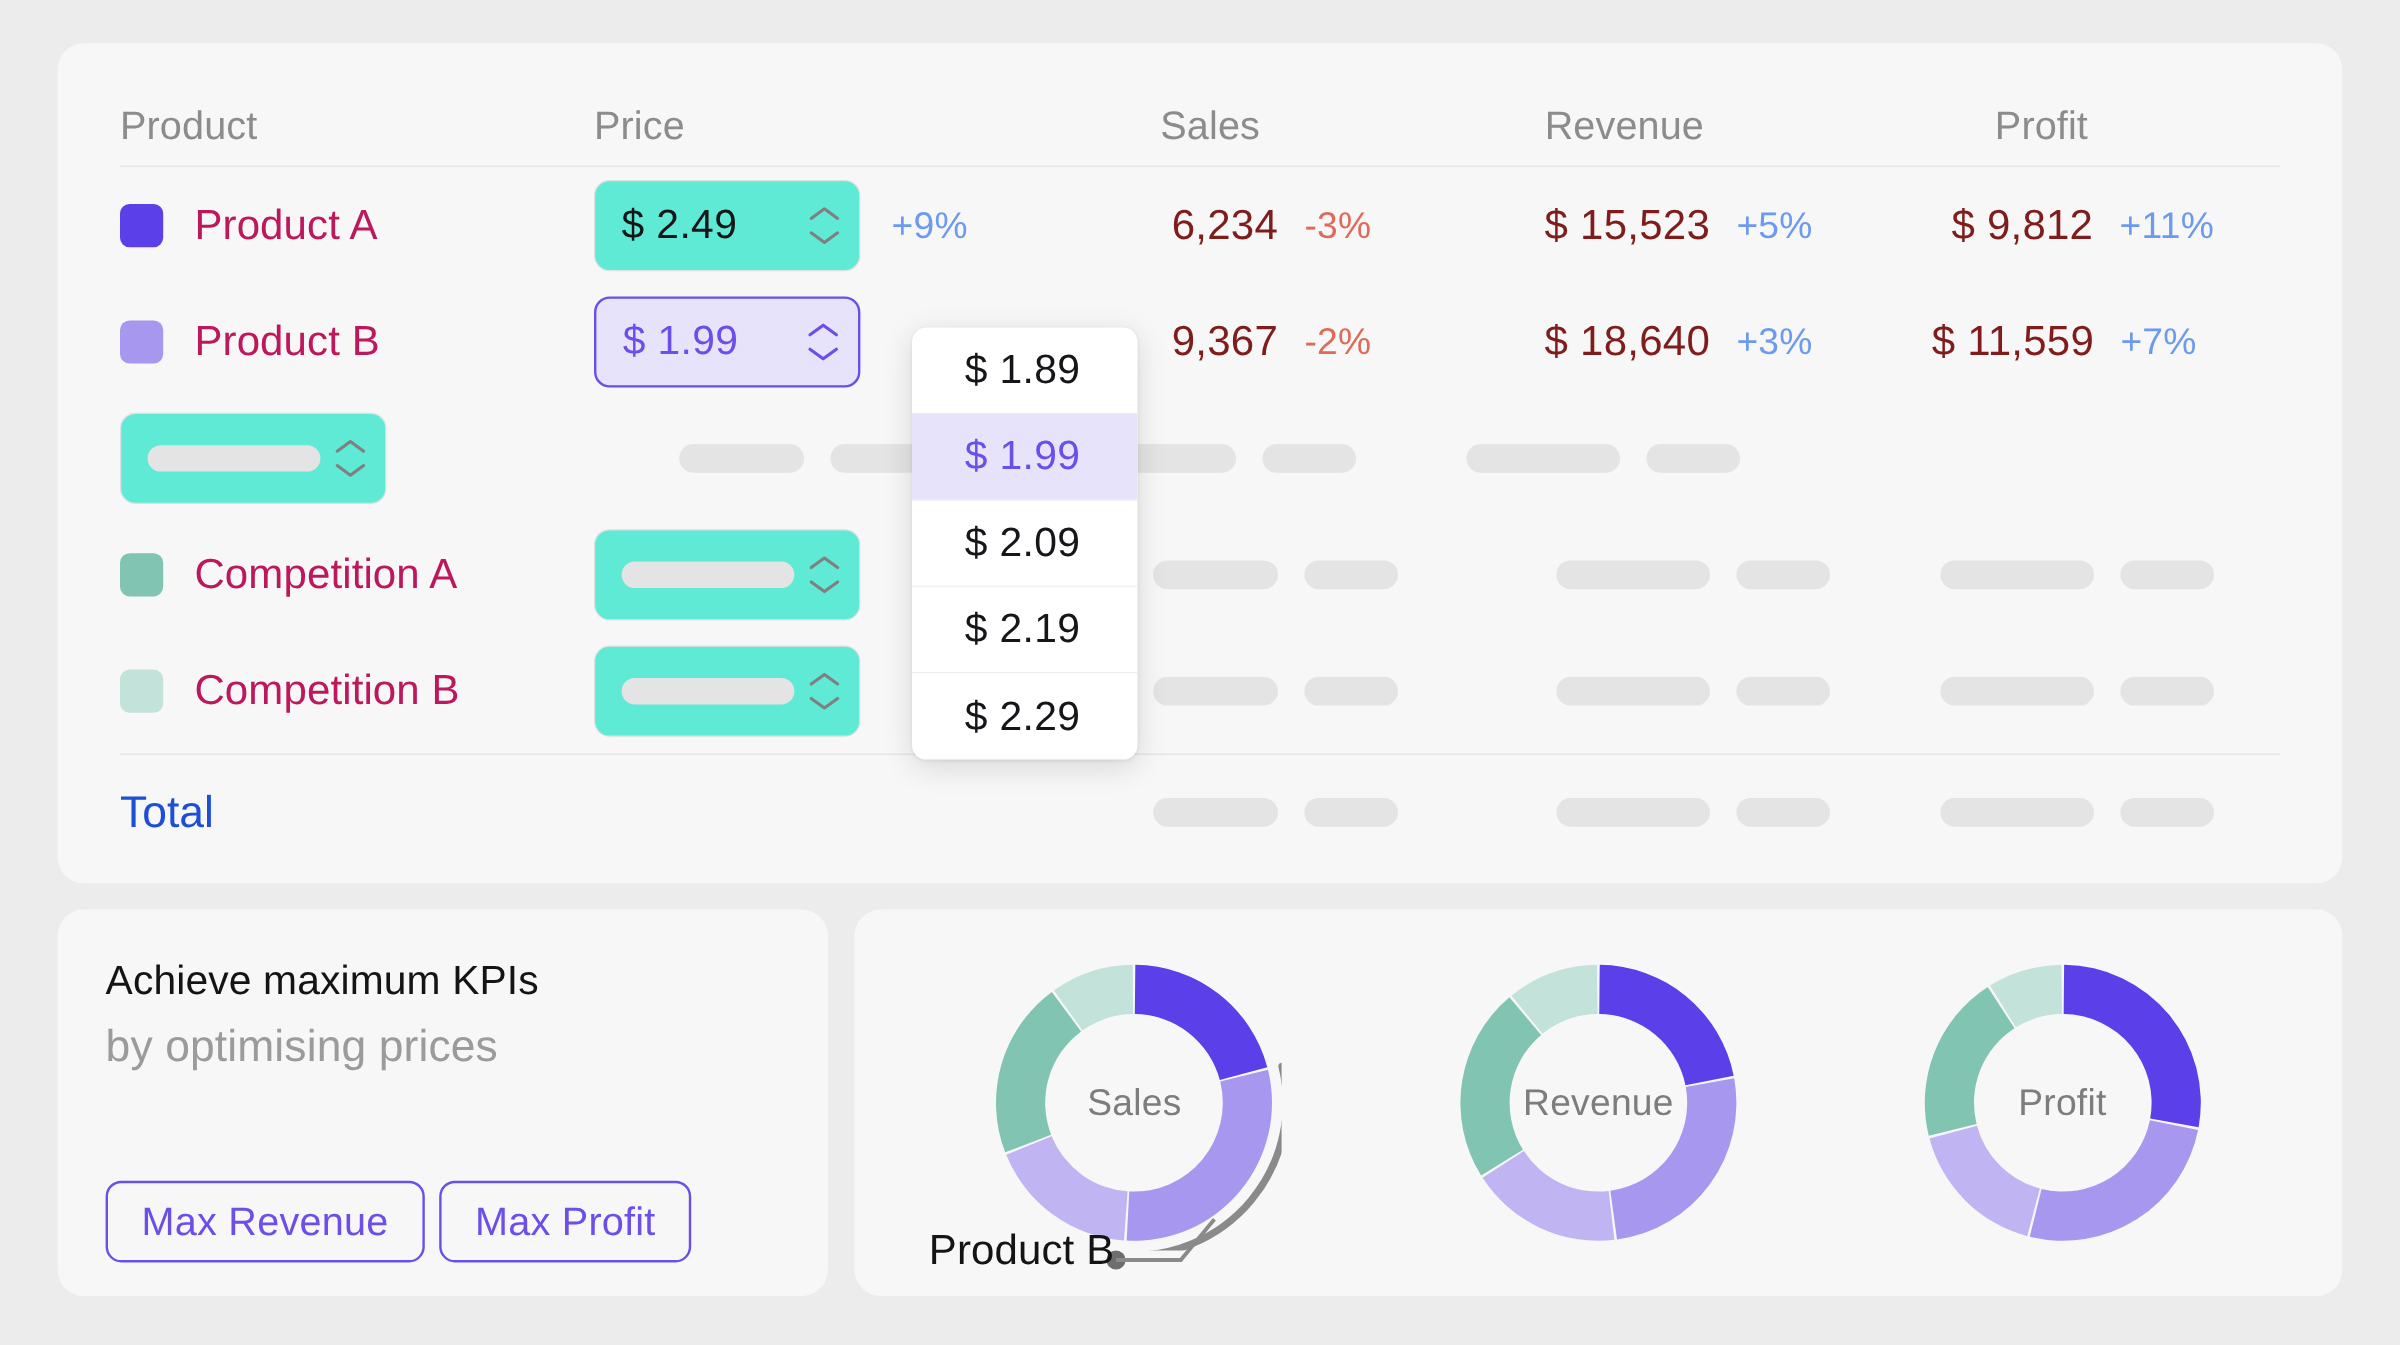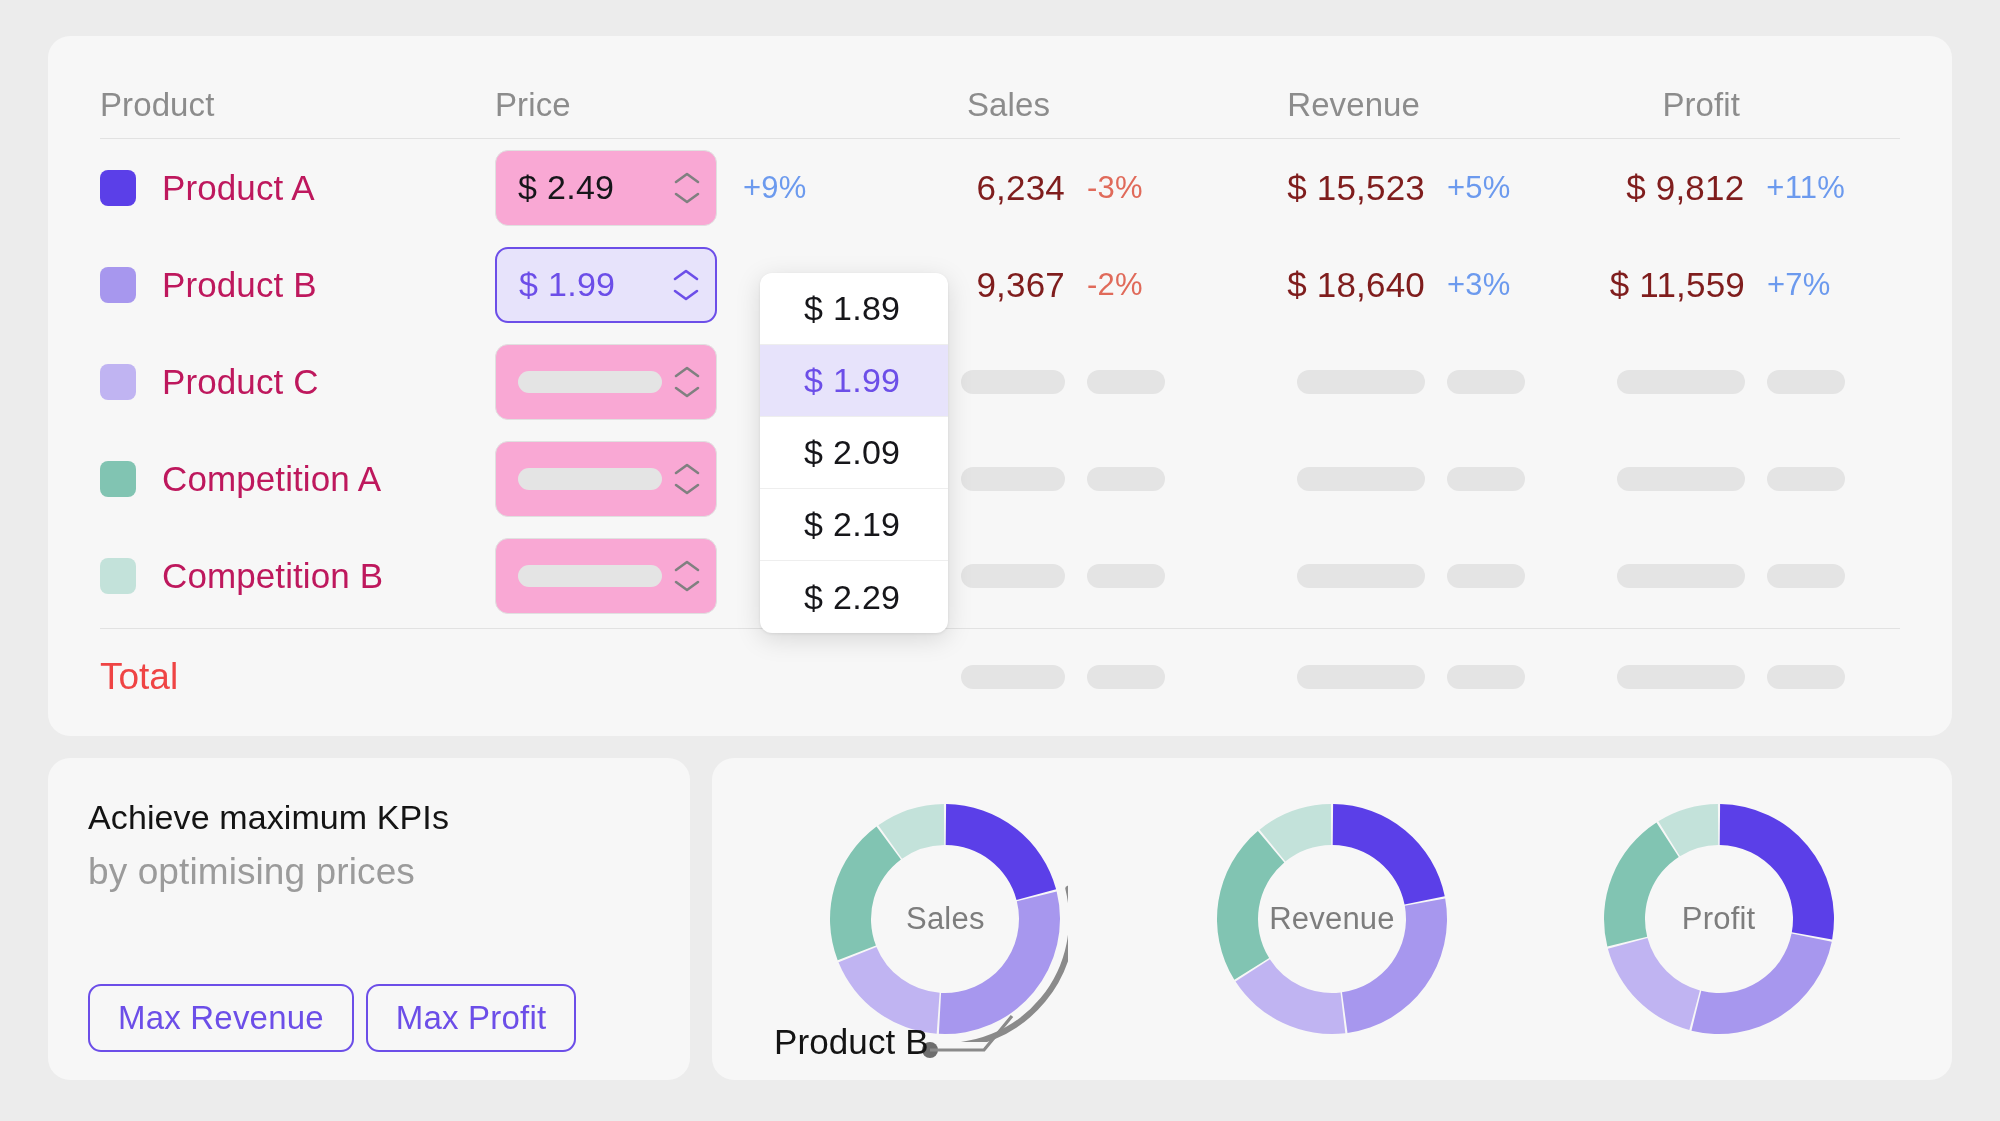--- a/index.html
+++ b/index.html
@@ -46,21 +46,21 @@
   .prod-cell { display: flex; align-items: center; gap: 26px; }
   .swatch { width: 36px; height: 36px; border-radius: 8px; flex: none; }
   .prod-name { font-size: 35px; color: #be185d; letter-spacing: 0.1px; }
 
   
   .price-cell { position: relative; }
   .stepper {
     width: 222px; height: 76px;
     border: 1.6px solid #e0e0e0;
     border-radius: 13px;
-    background: #f9a8d4;
+    background: #5eead4;
     display: flex; align-items: center;
     padding: 0 16px 0 22px;
     gap: 12px;
   }
   .stepper.active {
     border: 2.4px solid #6c4ee8;
     background: #e7e3fb;
   }
   .stepper-val { font-size: 34px; color: #16161a; flex: 1; letter-spacing: 0.3px; }
   .stepper.active .stepper-val { color: #6c4ee8; }
@@ -77,21 +77,21 @@
   .metric-cell { display: flex; align-items: center; justify-content: flex-end; gap: 22px; }
   .metric-cell .pct { margin-left: 0; min-width: 78px; text-align: left; }
 
   .skel { height: 24px; border-radius: 12px; background: #e4e4e4; }
   .skel-lg { width: 104px; }
   .skel-sm { width: 78px; }
   .skel-xl { width: 128px; }
 
   .total-divider { height: 1px; background: #e2e2e2; margin-top: 4px; }
   .total-row { display: flex; align-items: center; height: 96px; }
-  .total-label { font-size: 37px; color: #ef4444; }
+  .total-label { font-size: 37px; color: #1d4ed8; }
 
   
   .dropdown {
     position: absolute;
     left: 712px; top: 237px;
     width: 188px;
     background: #ffffff;
     border-radius: 12px;
     box-shadow: 0 6px 26px rgba(0,0,0,0.13), 0 1px 3px rgba(0,0,0,0.08);
     overflow: hidden;
@@ -244,24 +244,20 @@
           <div class="col-revenue metric-cell">
             <span class="num">$ 18,640</span>
             <span class="pct up">+3%</span>
           </div>
           <div class="col-profit metric-cell">
             <span class="num">$ 11,559</span>
             <span class="pct up">+7%</span>
           </div>
         </div>
         <div class="row">
-          <div class="col-product prod-cell">
-            <span class="swatch" style="background: rgb(192, 180, 242);"></span>
-            <span class="prod-name">Product C</span>
-          </div>
           <div class="col-price price-cell">
             <div style="display: flex; align-items: center;">
               <div class="stepper">
                 <span class="stepper-skel"></span>
                 <div class="chevrons">
                   <span class="chev">
                     <svg width="26" height="14" viewBox="0 0 26 14">
                       <path d="M2 11 L13 3 L24 11" stroke="#808080" stroke-width="2.6" fill="none" stroke-linecap="round" stroke-linejoin="round"></path>
                     </svg>
                   </span>

